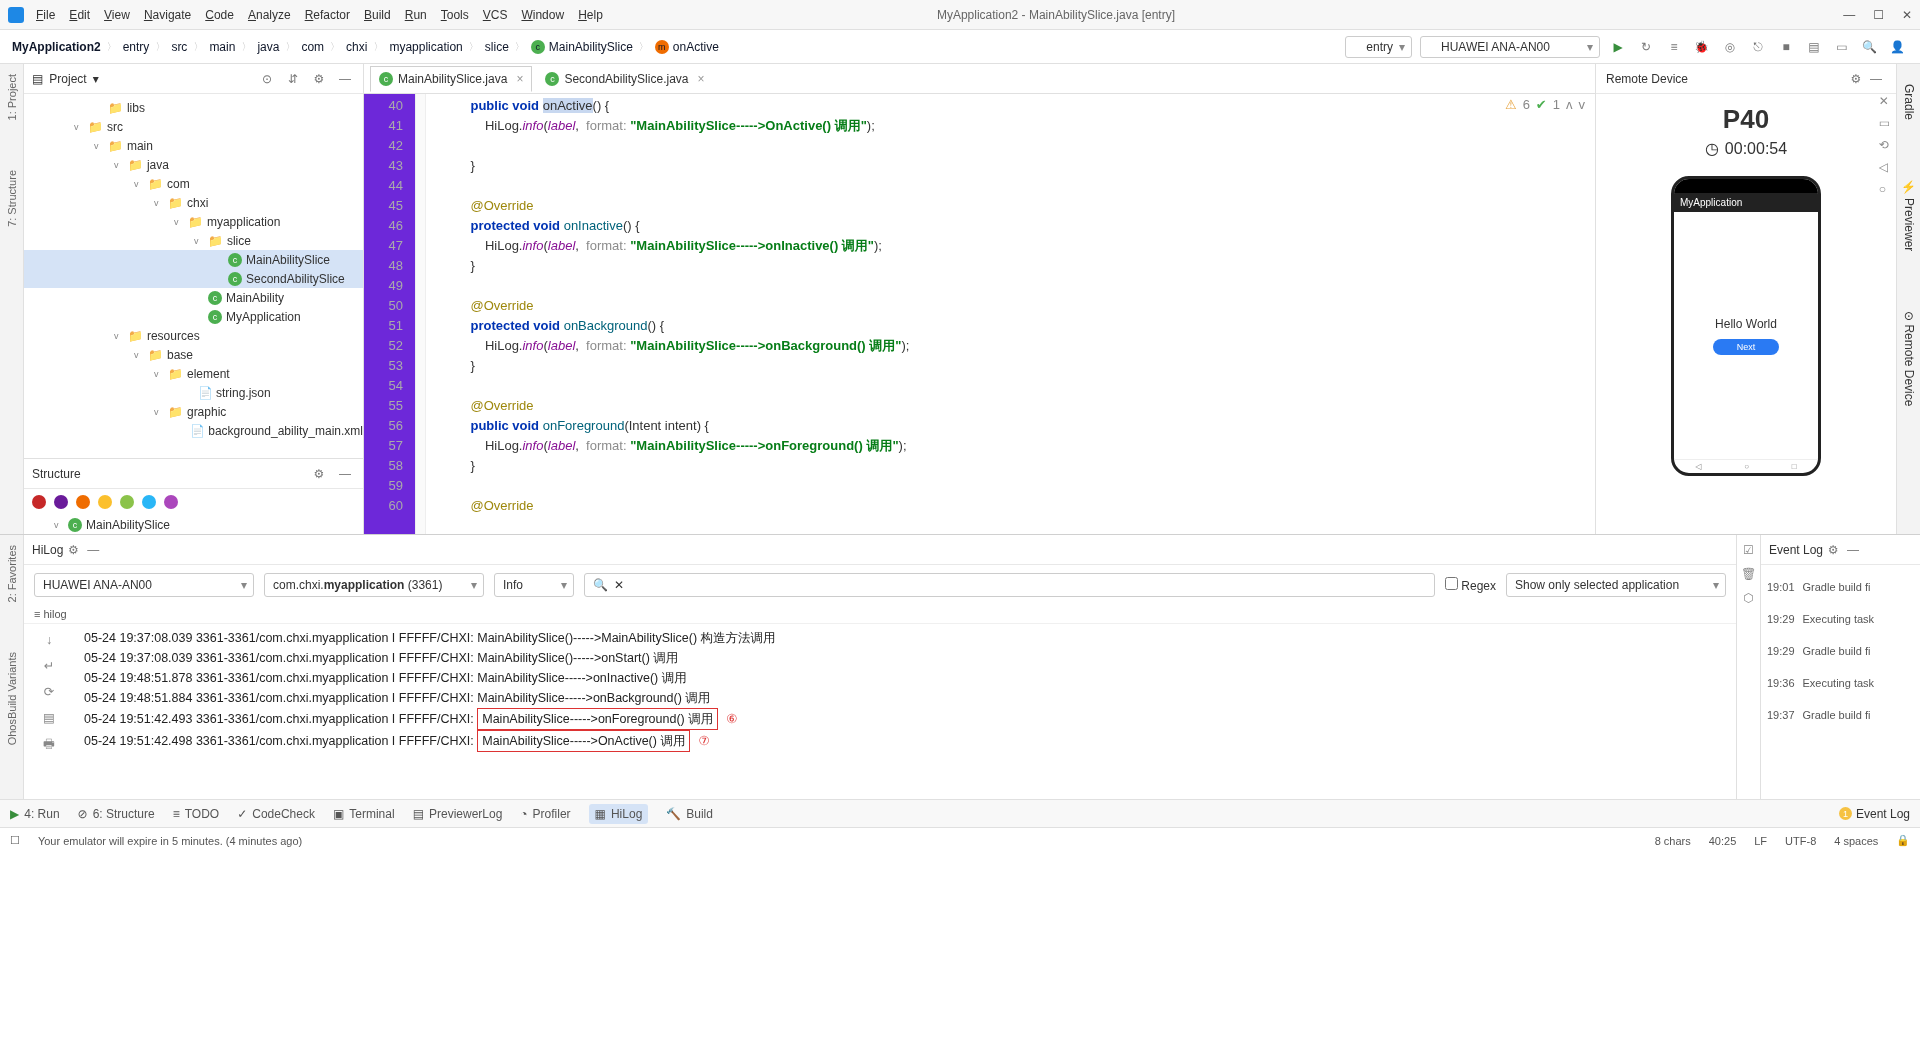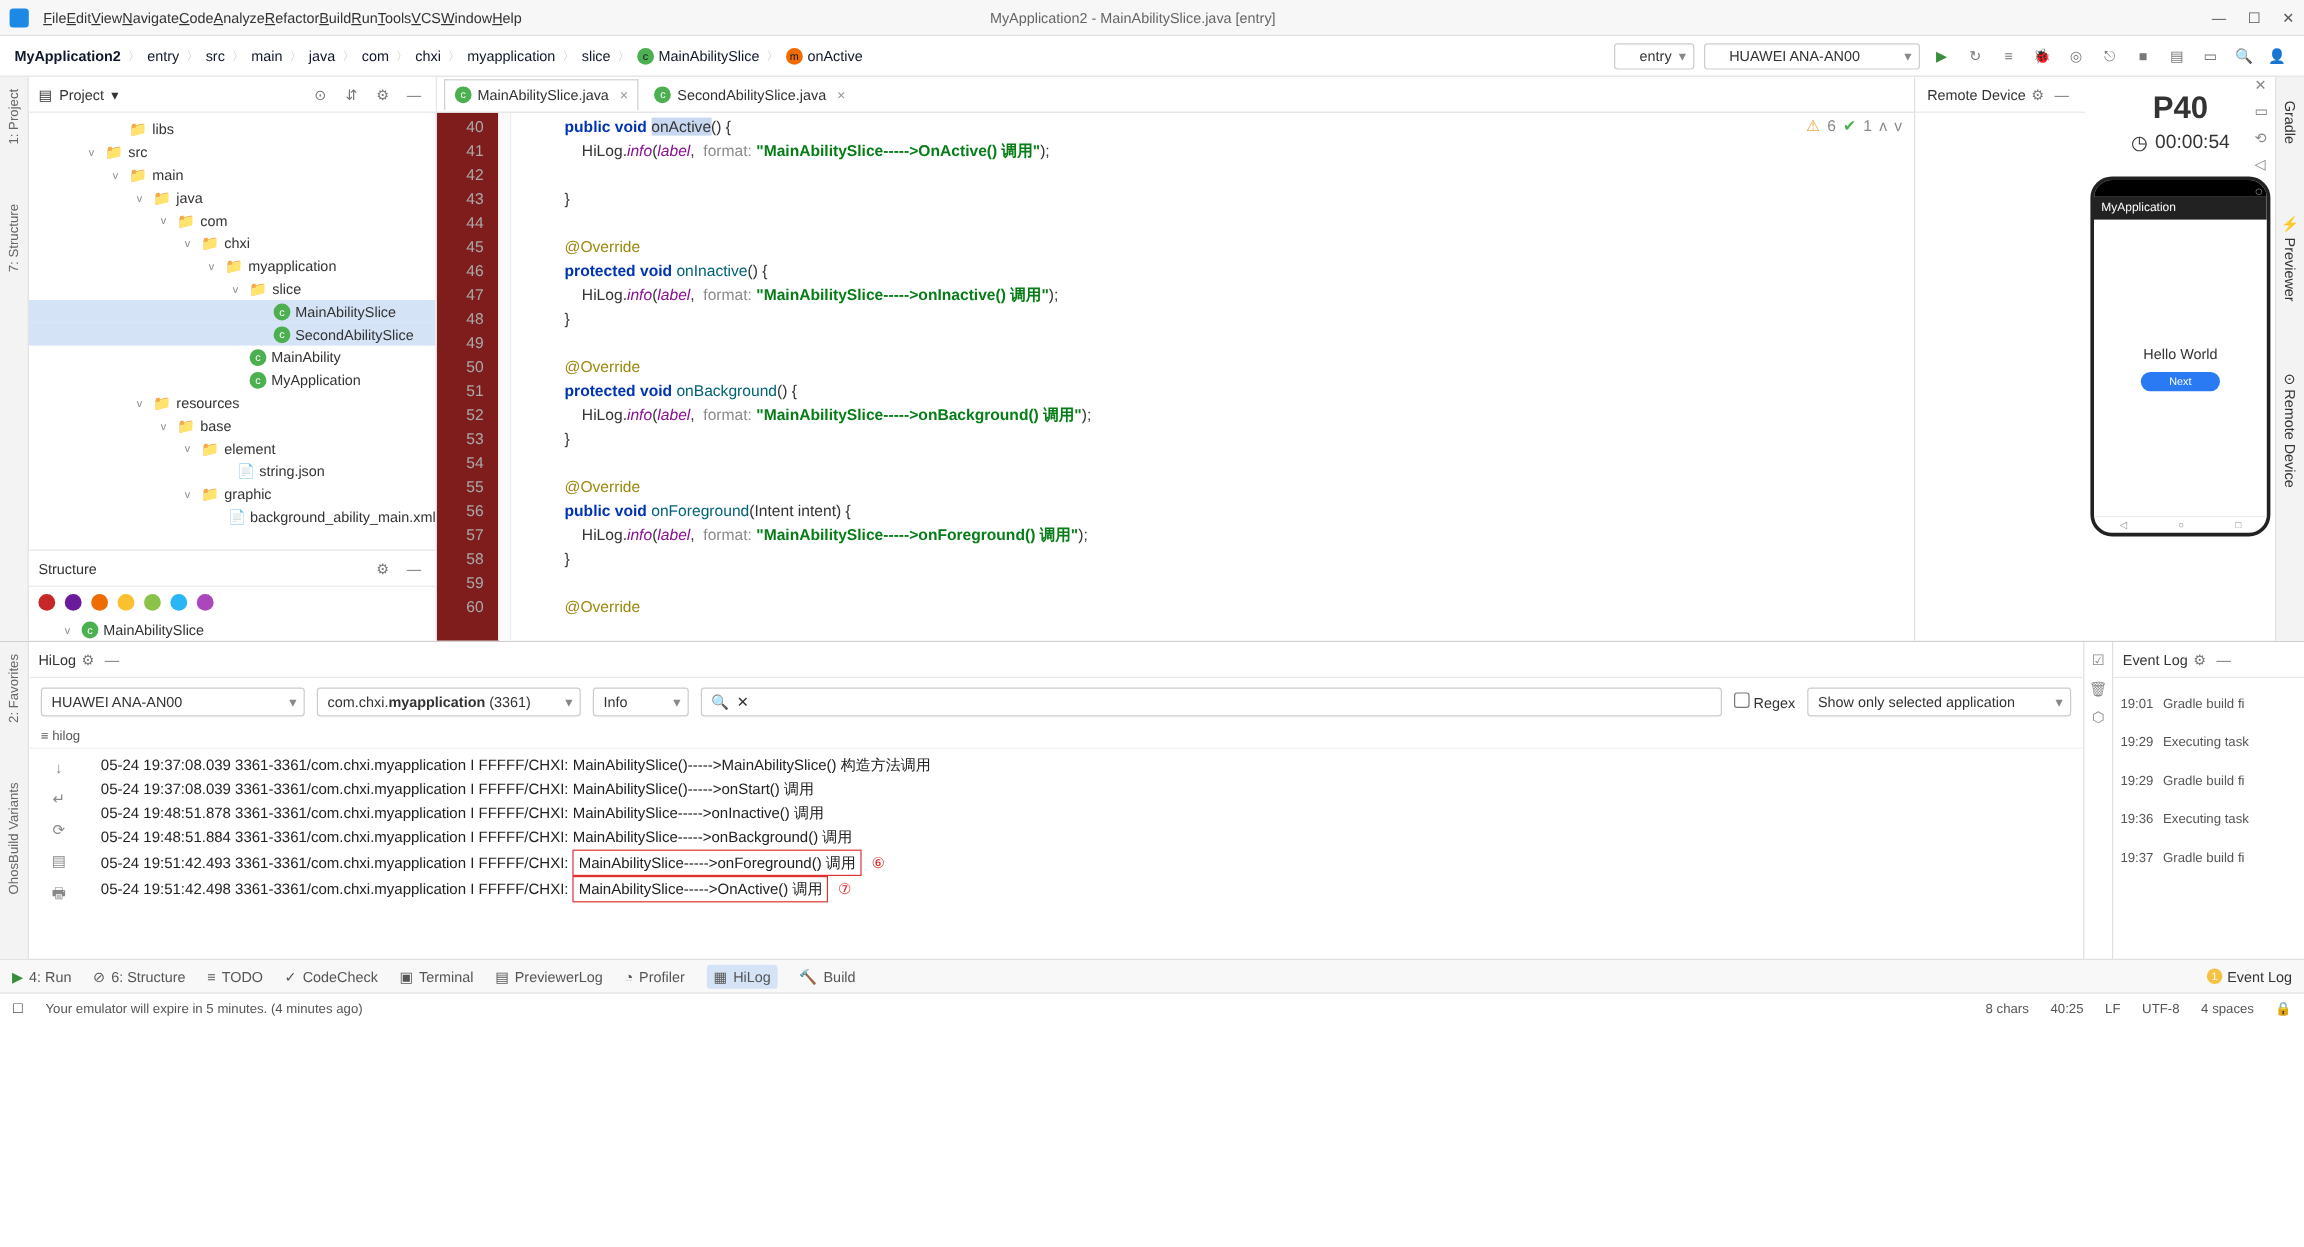--- a/index.html
+++ b/index.html
@@ -1,21 +1,21 @@
 <!DOCTYPE html>
 <html><head>
 <meta charset="utf-8">
 <style>
 * { margin: 0; padding: 0; box-sizing: border-box; font-family: "Segoe UI", Arial, sans-serif; }
 body { font-size: 12px; color: #333; background: #fff; overflow: hidden; width: 1920px; height: 1039px; position: relative; }
 
 
 .titlebar { height: 30px; display: flex; align-items: center; padding: 0 8px; background: #f7f7f7; border-bottom: 1px solid #e0e0e0; }
 .titlebar .logo { width: 16px; height: 16px; background: #1e88e5; border-radius: 3px; margin-right: 12px; }
-.menu { display: flex; gap: 0; }
+.menu { display: flex; gap: 14px; }
 .menu span { cursor: pointer; }
 .menu span u { text-decoration: underline; }
 .window-title { margin-left: auto; margin-right: auto; color: #666; }
 .win-controls { display: flex; gap: 18px; color: #555; margin-left: auto; }
 
 
 .breadcrumb-bar { height: 34px; display: flex; align-items: center; padding: 0 12px; border-bottom: 1px solid #e0e0e0; background: #fff; }
 .breadcrumb { display: flex; align-items: center; gap: 6px; flex: 1; }
 .breadcrumb span { color: #0f172a; }
 .breadcrumb .sep { color: #bbb; font-size: 10px; }
@@ -50,36 +50,36 @@
 .struct-icons { display: flex; gap: 8px; padding: 6px 8px; flex-wrap: wrap;}
 .dot { width: 14px; height: 14px; border-radius: 50%; display: inline-block; }
 
 
 .editor-panel { flex: 1; display: flex; flex-direction: column; border-right: 1px solid #e0e0e0; }
 .tabs { height: 30px; display: flex; align-items: center; border-bottom: 1px solid #e0e0e0; padding-left: 6px; gap: 4px; }
 .tab { display: flex; align-items: center; padding: 5px 8px; gap: 5px; border: 1px solid transparent; }
 .tab.active { background: #fff; border: 1px solid #d0d0d0; border-bottom: 1px solid #fff; }
 .tab .close { color: #999; margin-left: 4px; }
 .code-area { flex: 1; display: flex; font-family: Consolas, monospace; font-size: 13px; overflow: hidden; position: relative; }
-.gutter { width: 52px; background: #7f1d1d; text-align: right; color: #aaa; padding: 2px 12px 2px 0; border-right: 1px solid #eee; line-height: 20px; }
+.gutter { width: 52px; background: #6d28d9; text-align: right; color: #aaa; padding: 2px 12px 2px 0; border-right: 1px solid #eee; line-height: 20px; }
 .gutter-ext { width: 10px; background: #fafafa; border-right: 1px solid #eee; }
 .code { flex: 1; padding: 2px 0 2px 30px; line-height: 20px; white-space: pre; overflow: auto; }
 .k-blue { color: #0033b3; font-weight: bold; }
 .k-olive { color: #9e880d; }
 .k-teal { color: #00627a; }
 .k-italic { font-style: italic; color: #871094; }
 .k-str { color: #067d17; font-weight: bold; }
 .k-grey { color: #8c8c8c; }
 .highlighted { background: #c8d8f0; }
 .inspection-widget { position: absolute; top: 3px; right: 10px; color: #888; display: flex; gap: 6px; align-items: center; font-family: "Segoe UI"; }
 .inspection-widget .warn { color: #e6a23c; }
 .inspection-widget .ok { color: #4caf50; }
 
 
-.device-panel { width: 300px; display: flex; flex-direction: row; justify-content: center; }
+.device-panel { width: 300px; display: flex; flex-direction: column; justify-content: center; }
 .dev-header { height: 30px; display: flex; align-items: center; padding: 0 10px; border-bottom: 1px solid #e8e8e8; }
 .dev-header .spacer { flex: 1; }
 .dev-body { flex: 1; display: flex; flex-direction: column; align-items: center; padding-top: 10px; position: relative; }
 .dev-name { font-size: 26px; font-weight: 600; }
 .dev-time { font-size: 16px; margin-top: 4px; display: flex; align-items: center; gap: 6px; }
 .dev-side-icons { position: absolute; right: 6px; top: 0; display: flex; flex-direction: column; gap: 8px; color: #888; }
 .phone { width: 150px; height: 300px; border: 3px solid #222; border-radius: 18px; margin-top: 18px; background: #fff; overflow: hidden; display: flex; flex-direction: column; }
 .phone-status { height: 14px; background: #000; }
 .phone-header { background: #222; color: #fff; font-size: 10px; padding: 4px 6px; }
 .phone-content { flex: 1; display: flex; flex-direction: column; align-items: center; justify-content: center; gap: 8px; }

